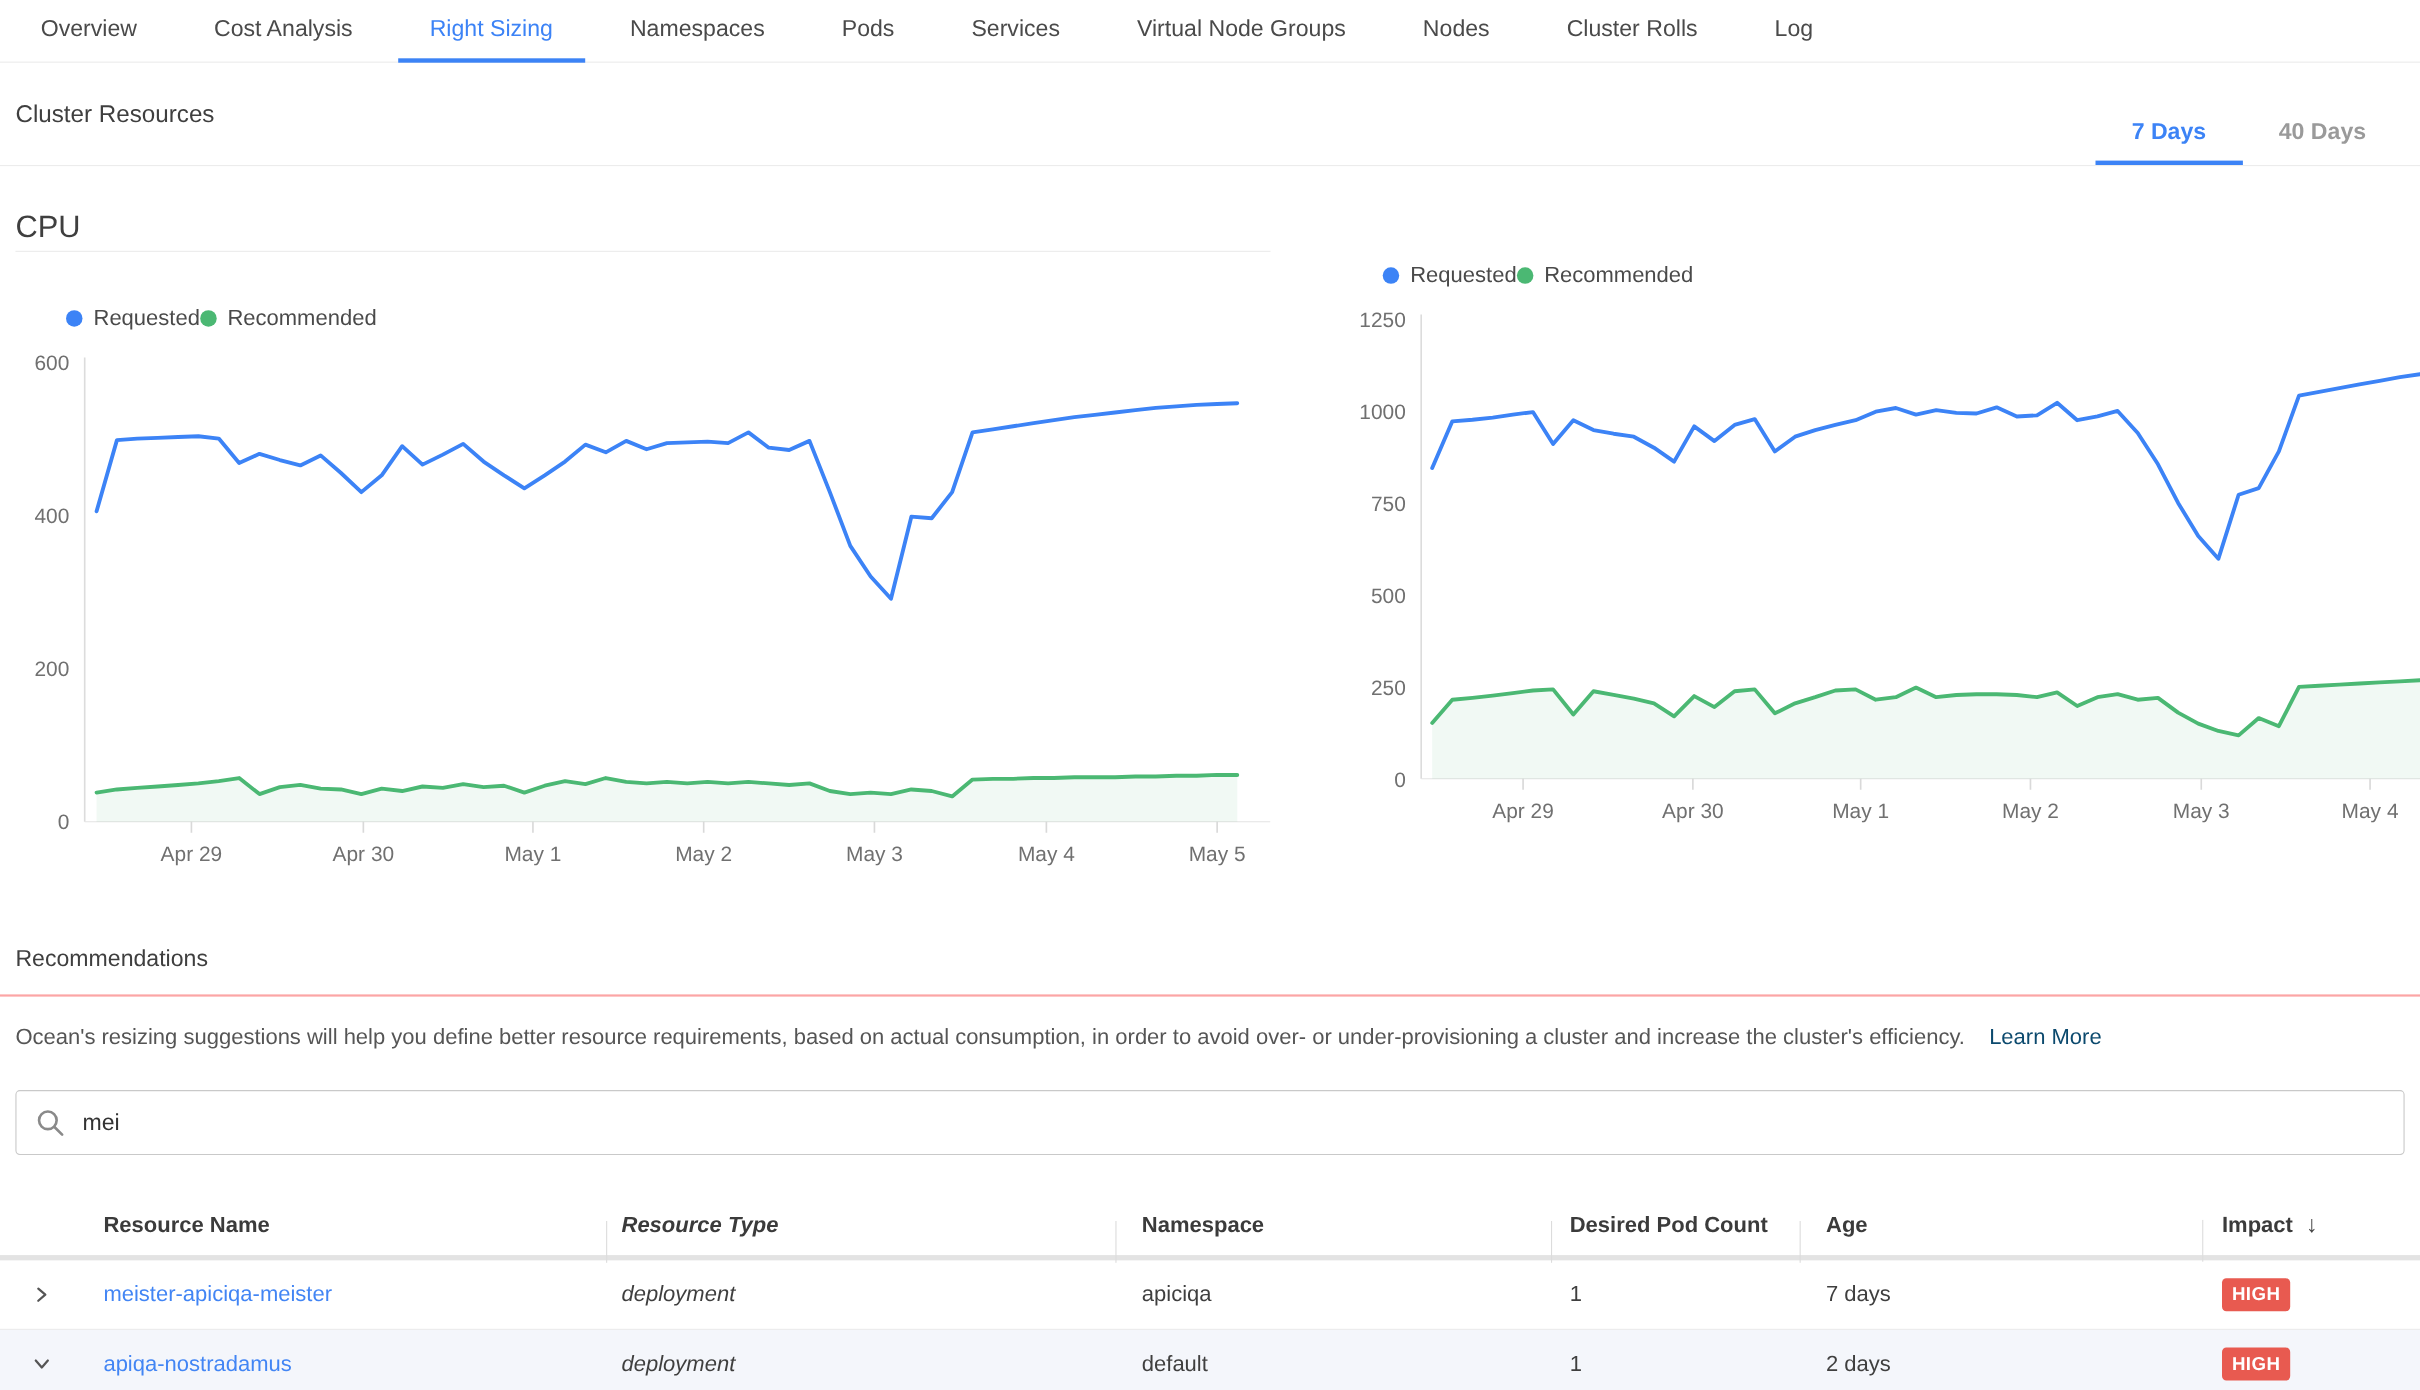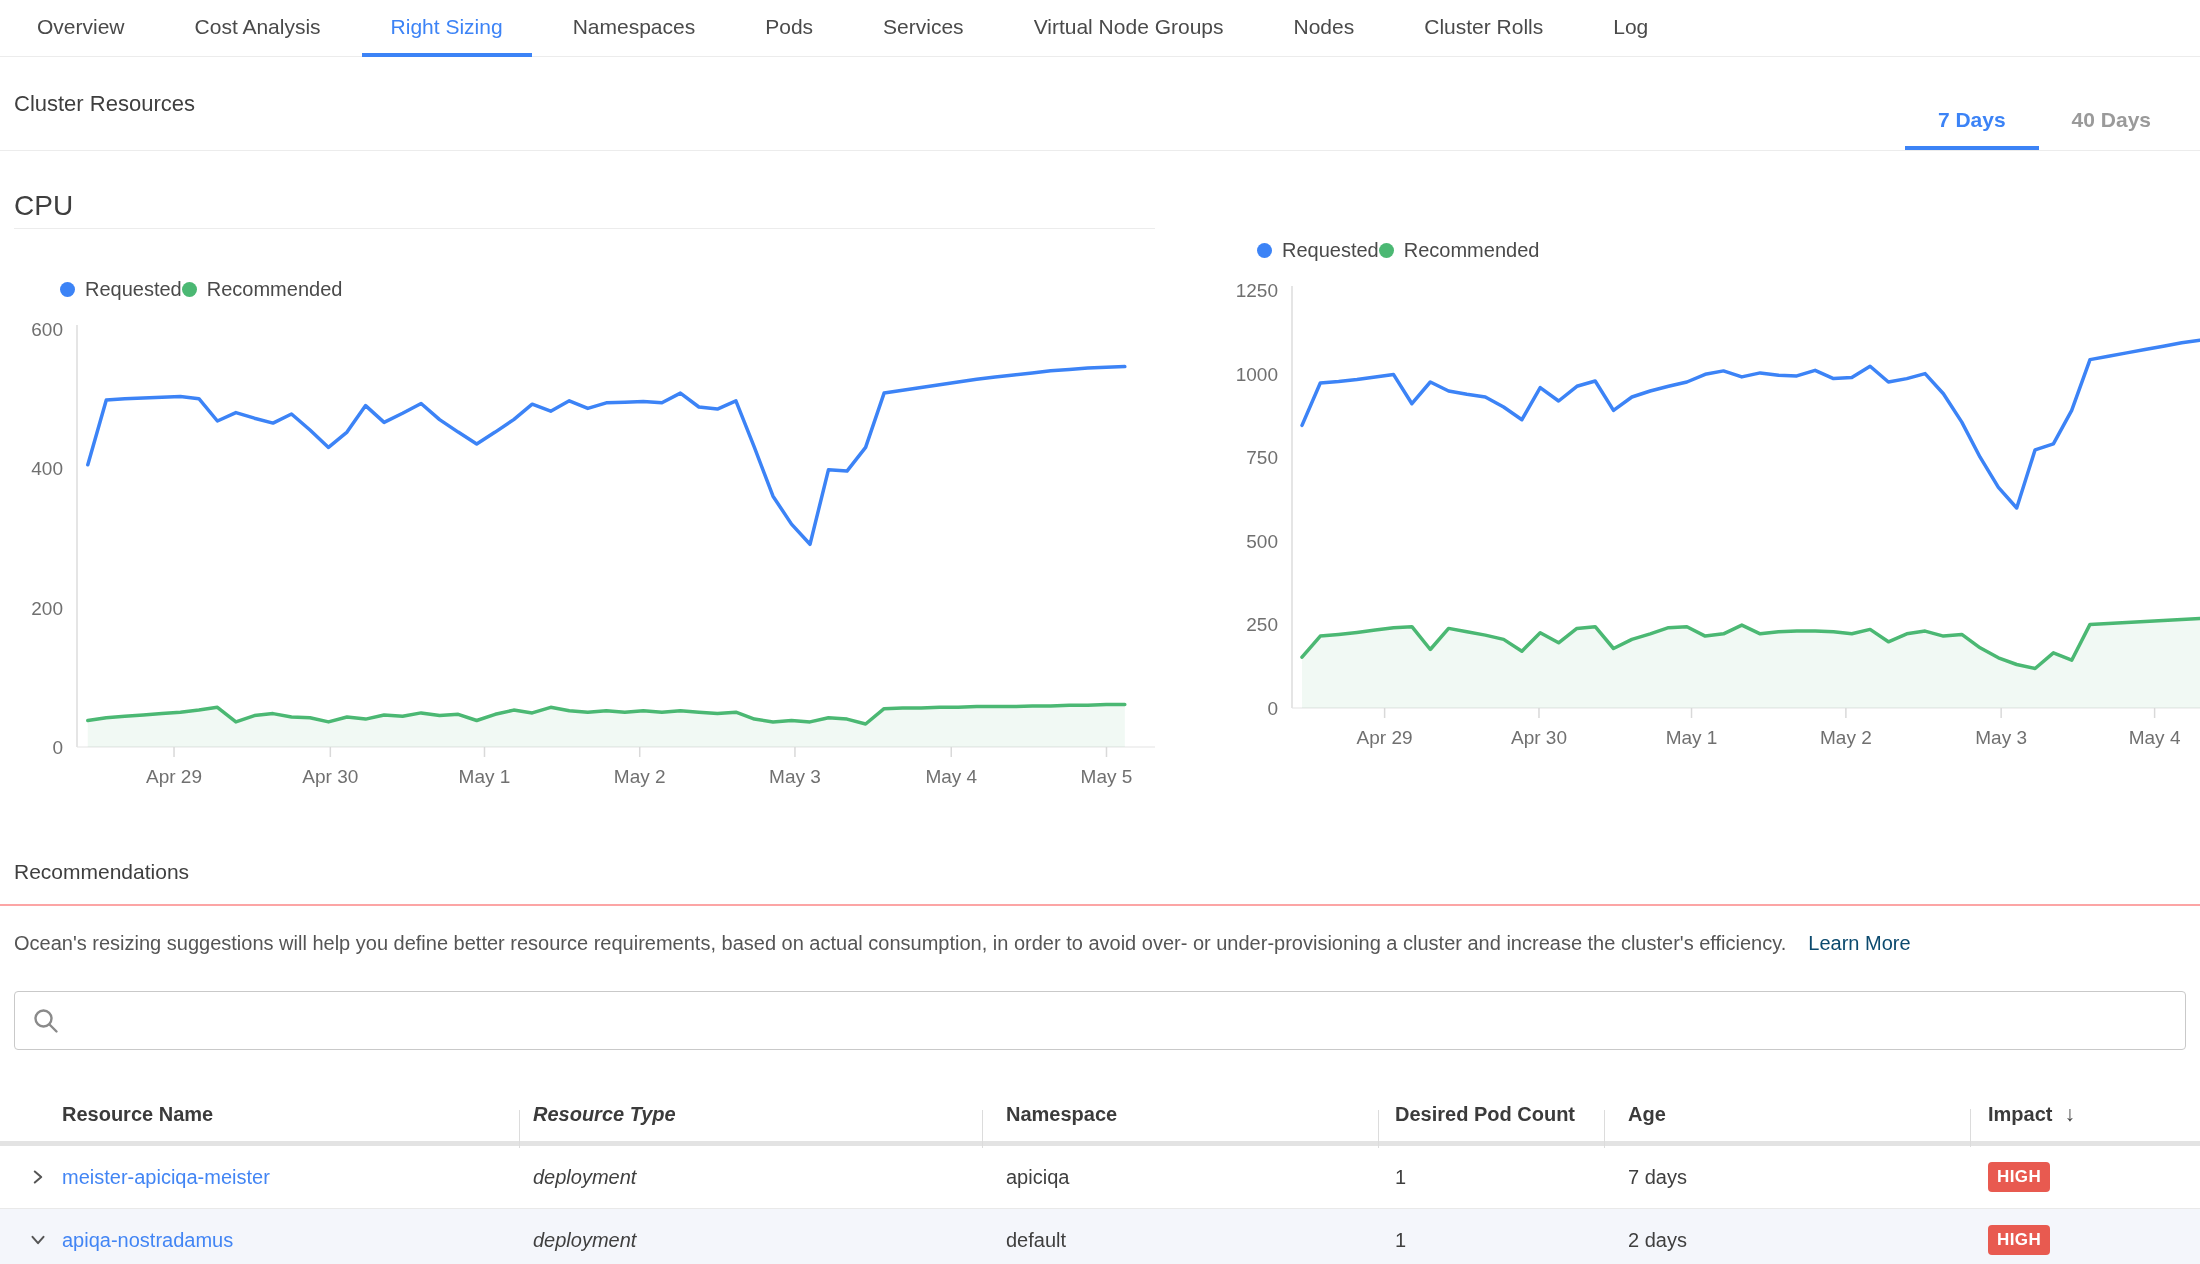--- a/index.html
+++ b/index.html
@@ -48,21 +48,21 @@
   
   .rtable { position:absolute; top:1087px; left:0; right:0; }
   .thead { display:flex; height:54px; align-items:center; }
   .th { font-weight:700; font-size:20px; color:#3b3b3b; position:relative; box-sizing:border-box; }
   .th.sep::before { content:""; position:absolute; left:0; top:7px; height:38px; width:1px; background:#dcdcdc; }
   .thbar { height:5px; background:#e3e3e3; }
   .trow { display:flex; height:62px; align-items:center; border-bottom:1px solid #e9e9e9; background:#fff; }
   .trow.selected { background:#f4f6fb; }
   .td { box-sizing:border-box; font-size:20px; color:#3f3f3f; }
   .c-exp    { width:62px;  padding-left:27px; display:flex; align-items:center; }
-  .c-name   { width:457px; }
+  .c-name   { width:457px;margin-left:32px; }
   .c-type   { width:463px; padding-left:14px;font-style:italic; }
   .c-ns     { width:396px; padding-left:24px; }
   .c-pods   { width:226px; padding-left:17px; }
   .c-age    { width:366px; padding-left:24px; }
   .c-impact { flex:1;      padding-left:18px; }
   .rlink { color:#4285f4; font-size:20px; font-weight:500; text-decoration:none; cursor:pointer; }
   .badge { background:#e85a50; color:#fff; font-size:17px; font-weight:700;
     padding:5px 9px; border-radius:4px; letter-spacing:0.4px; display:inline-block; }
   .chev { width:22px; height:22px; stroke:#555; stroke-width:2.2; fill:none;
     stroke-linecap:round; stroke-linejoin:round; cursor:pointer; }
@@ -176,20 +176,21 @@
   <span>Ocean's resizing suggestions will help you define better resource requirements, based on actual consumption, in order to avoid over- or under-provisioning a cluster and increase the cluster's efficiency.</span><a class="learn-more">Learn More</a>
 </div>
 
 <div class="searchbox">
   <span style="display:flex;">
     <svg class="search-svg" viewBox="0 0 30 30">
       <circle cx="12.5" cy="12.5" r="8"></circle>
       <line x1="18.5" y1="18.5" x2="25.5" y2="25.5"></line>
     </svg>
   </span>
+  <input class="search-input" type="text" value="mei" style="">
 </div>
 
 <div class="rtable">
   <div class="thead">
     <div class="th c-exp"></div>
     <div class="th c-name">Resource Name</div>
     <div class="th c-type sep">Resource Type</div>
     <div class="th c-ns sep">Namespace</div>
     <div class="th c-pods sep">Desired Pod Count</div>
     <div class="th c-age sep">Age</div>

